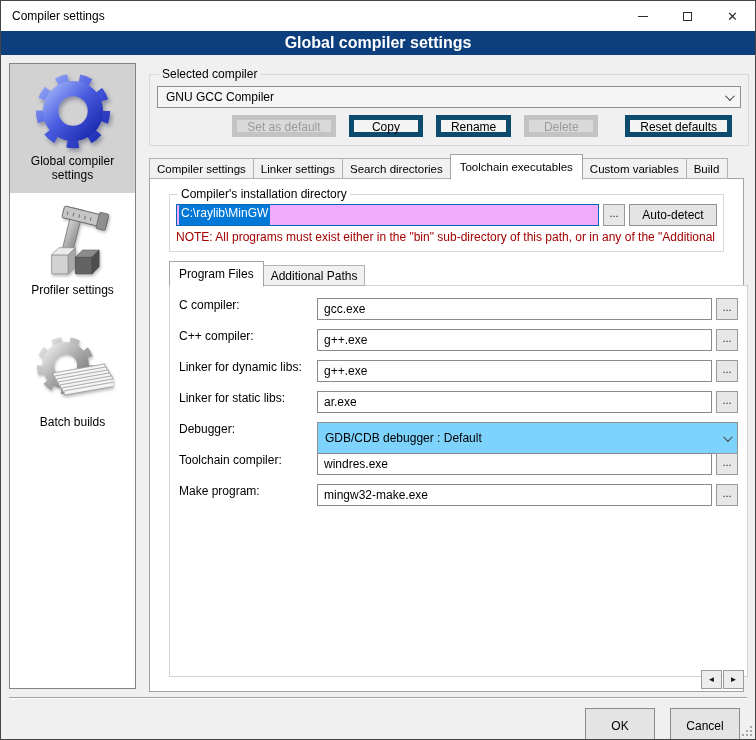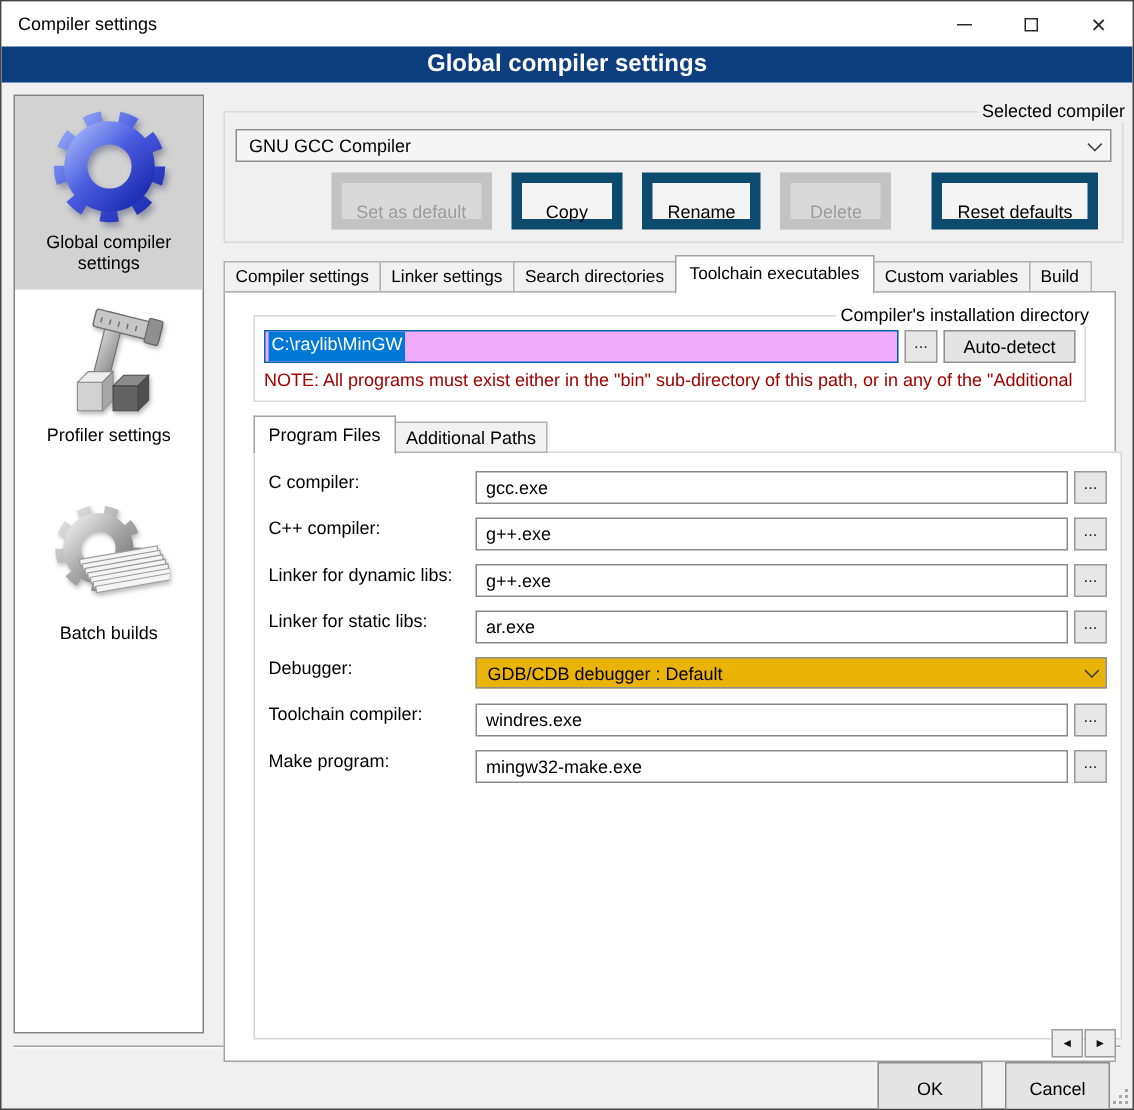--- a/index.html
+++ b/index.html
@@ -29,31 +29,31 @@
              padding:6px 4px 10px;cursor:default;}
   .side-item.selected{background:#d2d2d2;}
   .side-item .side-label{margin-top:2px;line-height:1.2;}
   .side-item + .side-item{margin-top:6px;}
   .side-item:nth-child(3){margin-top:20px;}
 
   
   .content{position:absolute;left:148px;top:54px;width:600px;}
 
   fieldset{border:1px solid #d8d8d8;margin:0;padding:3px 7px 8px;}
-  legend{font-size:12px;padding:0 3px;margin-left:12px;text-align:right;}
+  legend{font-size:12px;padding:0 3px;margin-left:2px;}
 
   .group-compiler{margin-top:12px;width:600px;}
   .combo{height:22px;border:1px solid #8f8f8f;background:#f5f5f5;display:flex;
          align-items:center;padding:0 8px;margin-top:2px;cursor:default;}
   .combo .chev{margin-left:auto;width:7px;height:7px;border-right:1.6px solid #3f3f3f;
                border-bottom:1.6px solid #3f3f3f;transform:rotate(45deg) translateY(-2px);}
 
   .btnrow{display:flex;justify-content:flex-end;align-items:center;gap:13px;margin-top:7px;padding-right:9px;}
-  .btn{height:22px;background:#f4f4f4;border:7px solid #0c4a6e;font-family:inherit;
-       font-size:12px;color:#000;padding:12px 10px;cursor:default;}
+  .btn{height:22px;background:#f4f4f4;border:5px solid #0c4a6e;font-family:inherit;
+       font-size:12px;color:#000;padding:0 10px;cursor:default;}
   .btn.wide{min-width:104px;}
   .btn.med{min-width:74px;}
   .btn.disabled{background:#d9d9d9;color:#9b9b9b;border-color:#c3c3c3;}
   .btn-reset{margin-left:14px;}
 
   
   .tabs-wrap{position:relative;margin-top:8px;width:595px;}
   .tabs{display:flex;align-items:flex-end;position:relative;z-index:2;}
   .tab{background:#f1f1f1;border:1px solid #b2b2b2;height:21px;display:flex;align-items:center;
        padding:0 7px;cursor:default;white-space:nowrap;}
@@ -84,21 +84,21 @@
 
   
   .inner-tabs-wrap{margin-top:9px;width:100%;}
   .inner-panel{width:579px;height:392px;background:#fff;border:1px solid #d4d4d4;
                margin-top:-1px;padding:12px 9px 0;}
   .form-row{display:flex;align-items:flex-start;height:22px;margin-bottom:9px;}
   .flabel{width:138px;flex:0 0 138px;}
   .ftext{flex:1;height:22px;border:1px solid #8a8a8a;background:#fff;display:flex;
          align-items:center;padding:0 6px;overflow:hidden;cursor:text;}
   .form-row .browse{margin-left:4px;flex:0 0 22px;}
-  .fcombo{flex:1;height:21px;border:1px solid #8f8f8f;background:#eab308;display:flex;
+  .fcombo{flex:1;height:32px;border:1px solid #8f8f8f;background:#7dd3fc;display:flex;
           align-items:center;padding:0 7px;cursor:default;}
   .fcombo .chev{margin-left:auto;width:7px;height:7px;border-right:1.6px solid #3f3f3f;
                 border-bottom:1.6px solid #3f3f3f;transform:rotate(45deg) translateY(-2px);}
 
   
   .footer-sep{position:absolute;left:8px;right:8px;top:696px;height:0;
               border-top:1px solid #a2a2a2;border-bottom:1px solid #fcfcfc;}
   .footer-btn{position:absolute;top:707px;width:70px;height:36px;background:#e4e4e4;
               border:1px solid #8c8c8c;font-family:inherit;font-size:12px;cursor:default;}
   .btn-ok{right:100px;}

